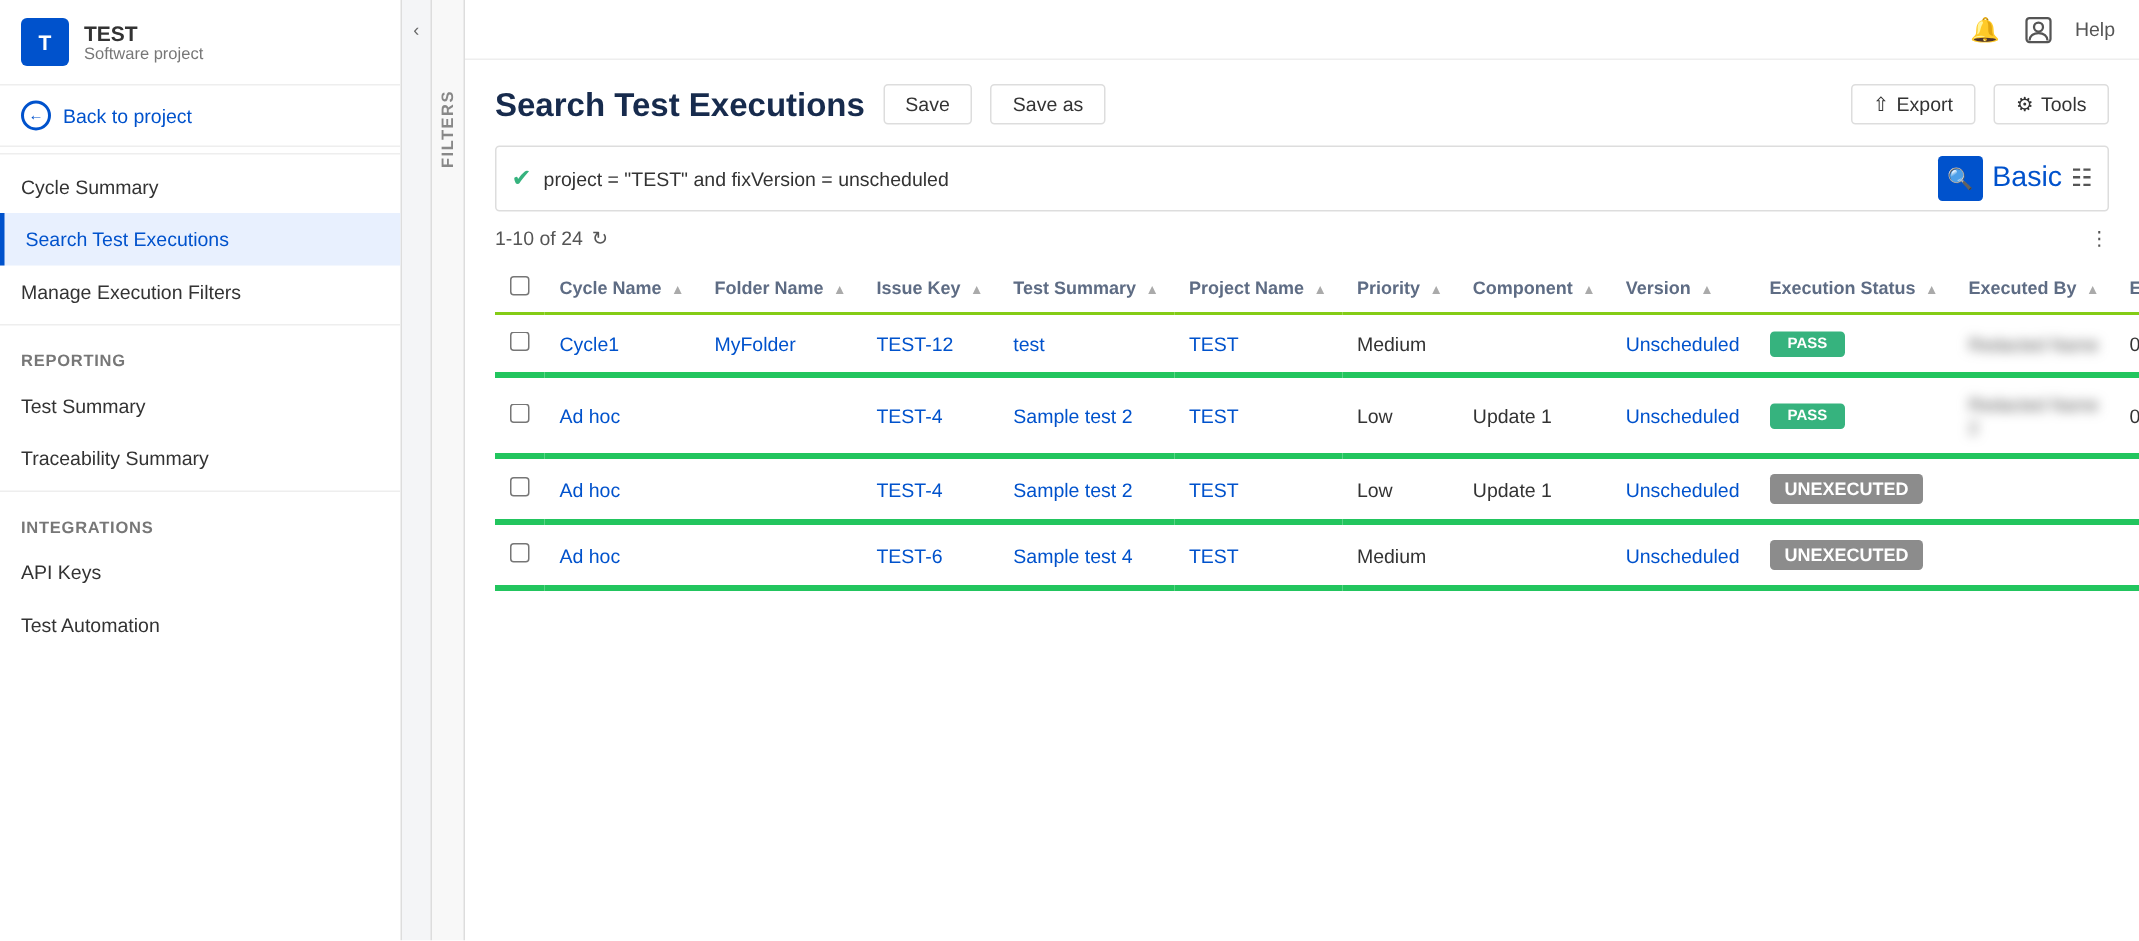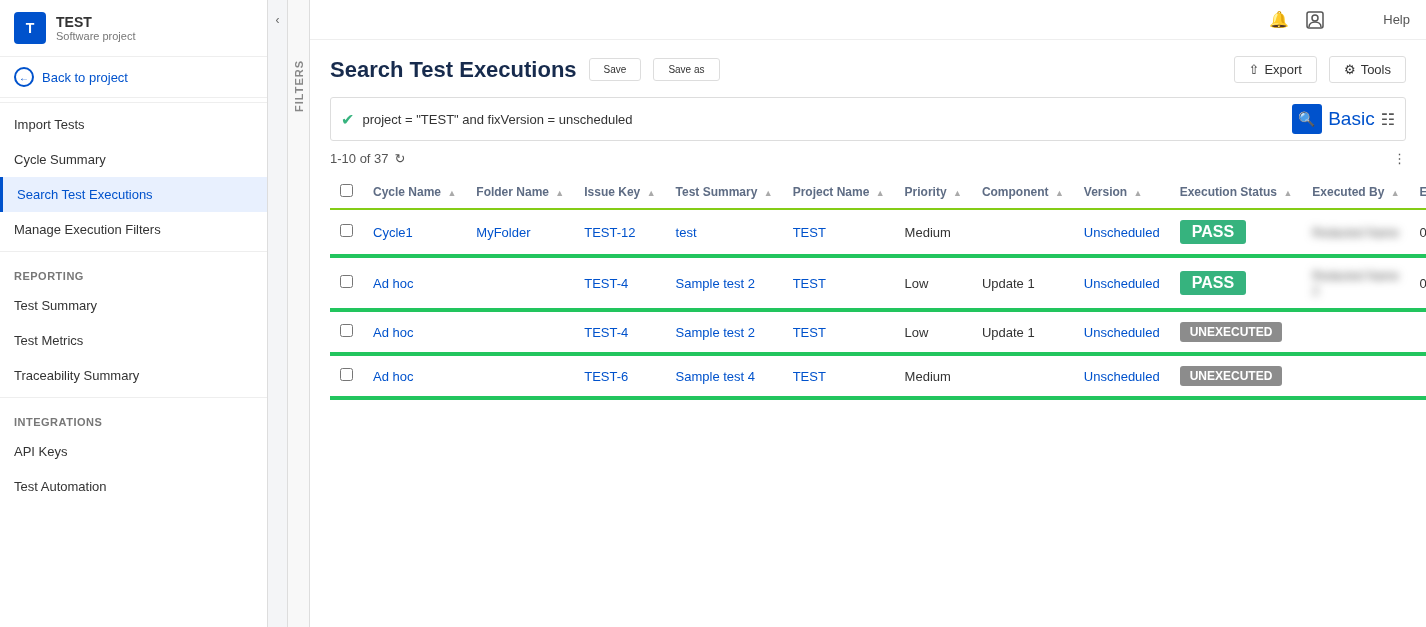--- a/index.html
+++ b/index.html
@@ -30,29 +30,29 @@
     
     .filters-panel { width: 22px; min-width: 22px; background: #f8f8f8; border-right: 1px solid #ddd; display: flex; align-items: flex-start; justify-content: center; padding-top: 60px; }
     .filters-label { writing-mode: vertical-rl; transform: rotate(180deg); font-size: 11px; font-weight: 700; color: #888; letter-spacing: 1px; text-transform: uppercase; }
 
     
     .main-content { flex: 1; display: flex; flex-direction: column; overflow: hidden; }
 
     
     .top-bar { height: 40px; display: flex; align-items: center; justify-content: flex-end; padding: 0 16px; border-bottom: 1px solid #eee; background: #fff; gap: 12px; }
     .top-bar-icon { width: 24px; height: 24px; display: flex; align-items: center; justify-content: center; color: #555; cursor: pointer; font-size: 16px; }
-    .top-bar-help { font-size: 13px; color: #555; cursor: pointer; margin-left: 44px; }
+    .top-bar-help { font-size: 13px; color: #555; cursor: pointer; }
 
     
     .content-area { flex: 1; overflow-y: auto; padding: 16px 20px; }
 
     
     .page-header { display: flex; align-items: center; gap: 12px; margin-bottom: 14px; }
     .page-title { font-size: 22px; font-weight: 600; color: #172b4d; }
-    .btn { padding: 5px 14px; border-radius: 3px; border: 1px solid #ddd; background: #fff; cursor: pointer; font-size: 10px; color: #333; }
+    .btn { padding: 5px 14px; border-radius: 3px; border: 1px solid #ddd; background: #fff; cursor: pointer; font-size: 13px; color: #333; }
 
     .header-actions { margin-left: auto; display: flex; align-items: center; gap: 12px; }
     .export-btn { display: flex; align-items: center; gap: 5px; padding: 5px 14px; border: 1px solid #ddd; border-radius: 3px; cursor: pointer; font-size: 13px; color: #333; background: #fff; }
     .tools-btn { display: flex; align-items: center; gap: 5px; padding: 5px 14px; border: 1px solid #ddd; border-radius: 3px; cursor: pointer; font-size: 13px; color: #333; background: #fff; }
 
     
     .search-bar { display: flex; align-items: center; border: 1px solid #ddd; border-radius: 3px; padding: 6px 10px; margin-bottom: 10px; background: #fff; gap: 8px; }
     .search-check-icon { color: #36b37e; font-size: 16px; }
     .search-input { flex: 1; border: none; outline: none; font-size: 13px; color: #333; background: transparent; }
     .search-actions { display: flex; align-items: center; gap: 6px; margin-left: auto; }
@@ -65,21 +65,21 @@
 
     
     .results-table { width: 100%; border-collapse: collapse; font-size: 13px; }
     .results-table th { text-align: left; padding: 8px 10px; color: #5e6c84; font-weight: 600; font-size: 12px; border-bottom: 2px solid #84cc16; white-space: nowrap; cursor: pointer; }
     .results-table th .sort-arrow { font-size: 9px; color: #aaa; margin-left: 3px; }
     .results-table td { padding: 10px 10px; border-bottom: 4px solid #22c55e; vertical-align: middle; }
 
     .cb-col { width: 30px; }
     .link-cell { color: #0052cc; cursor: pointer; text-decoration: none; }
 
-    .badge-pass { background: #36b37e; color: white; padding: 3px 12px; border-radius: 3px; font-size: 16px; font-weight: 700; display: inline-block; }
+    .badge-pass { background: #36b37e; color: white; padding: 3px 12px; border-radius: 3px; font-size: 10px; font-weight: 700; display: inline-block; }
     .badge-unexecuted { background: #8c8c8c; color: white; padding: 3px 10px; border-radius: 3px; font-size: 12px; font-weight: 700; display: inline-block; }
 
     .blurred-text { filter: blur(4px); color: #555; font-size: 12px; }
 
     input[type="checkbox"] { cursor: pointer; }
   </style>
 </head>
 <body>
 
 <div class="app-container">
@@ -93,31 +93,29 @@
       </div>
     </div>
 
     <div class="sidebar-back">
       <div class="sidebar-back-icon">←</div>
       <span>Back to project</span>
     </div>
 
     <hr class="sidebar-divider">
 
-    <div class="sidebar-nav-item">Import Tests</div>
 
     <div class="sidebar-nav-item">Cycle Summary</div>
     <div class="sidebar-nav-item active">Search Test Executions</div>
     <div class="sidebar-nav-item">Manage Execution Filters</div>
 
     <hr class="sidebar-divider">
 
     <div class="sidebar-section-label">REPORTING</div>
     <div class="sidebar-nav-item">Test Summary</div>
-    <div class="sidebar-nav-item">Test Metrics</div>
     <div class="sidebar-nav-item">Traceability Summary</div>
 
     <hr class="sidebar-divider">
 
     <div class="sidebar-section-label">INTEGRATIONS</div>
     <div class="sidebar-nav-item">API Keys</div>
     <div class="sidebar-nav-item">Test Automation</div>
   </div>
 
   <div class="sidebar-collapse">
@@ -166,21 +164,21 @@
         <div class="search-actions">
           <div class="search-btn">
             <span>🔍</span>
           </div>
           <span class="search-basic">Basic</span>
           <span class="search-list-icon">☷</span>
         </div>
       </div>
 
       <div class="results-count">
-        <span>1-10 of 37</span>
+        <span>1-10 of 24</span>
         <span>↻</span>
         <span style="margin-left: auto;">⋮</span>
       </div>
 
       <table class="results-table">
         <thead>
           <tr>
             <th class="cb-col">
               <input type="checkbox" style="">
             </th>

